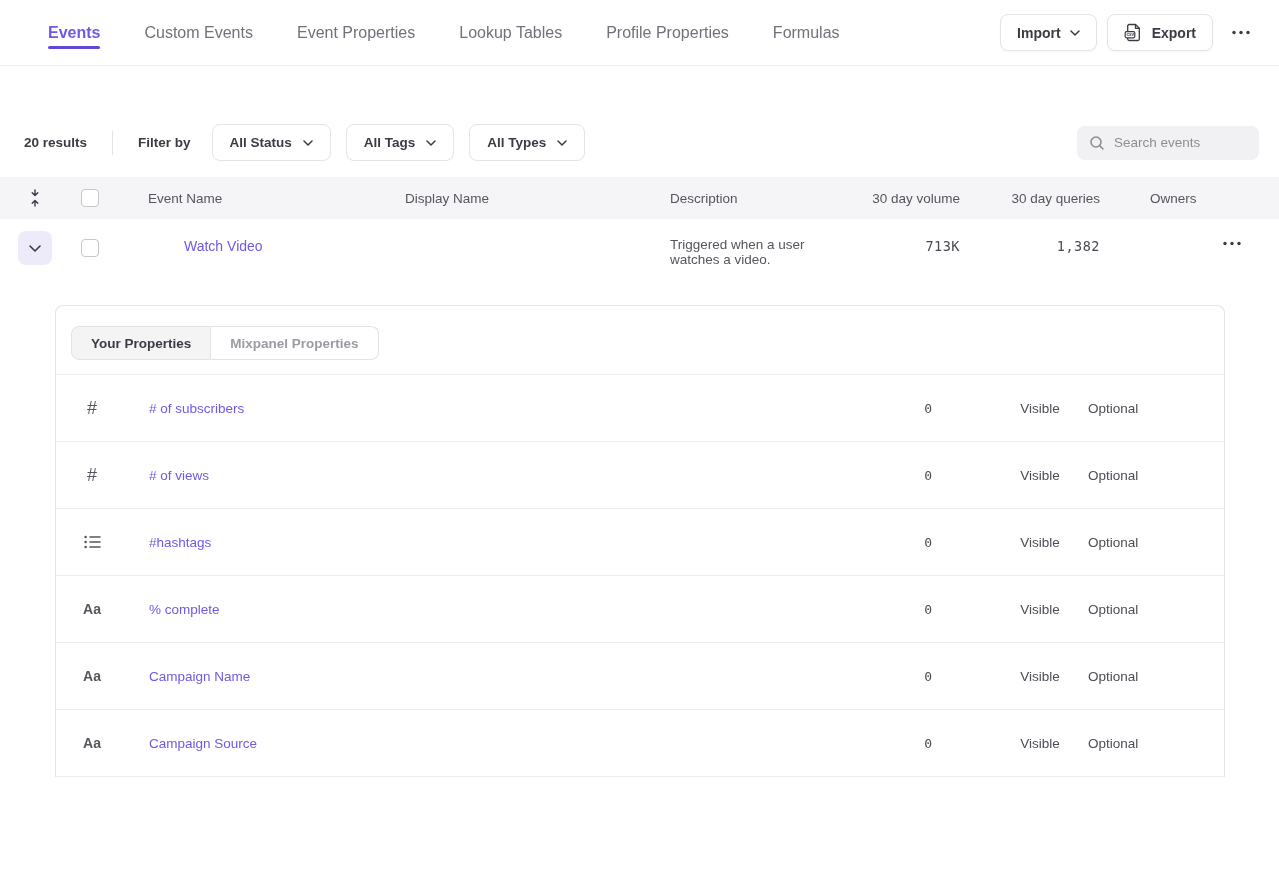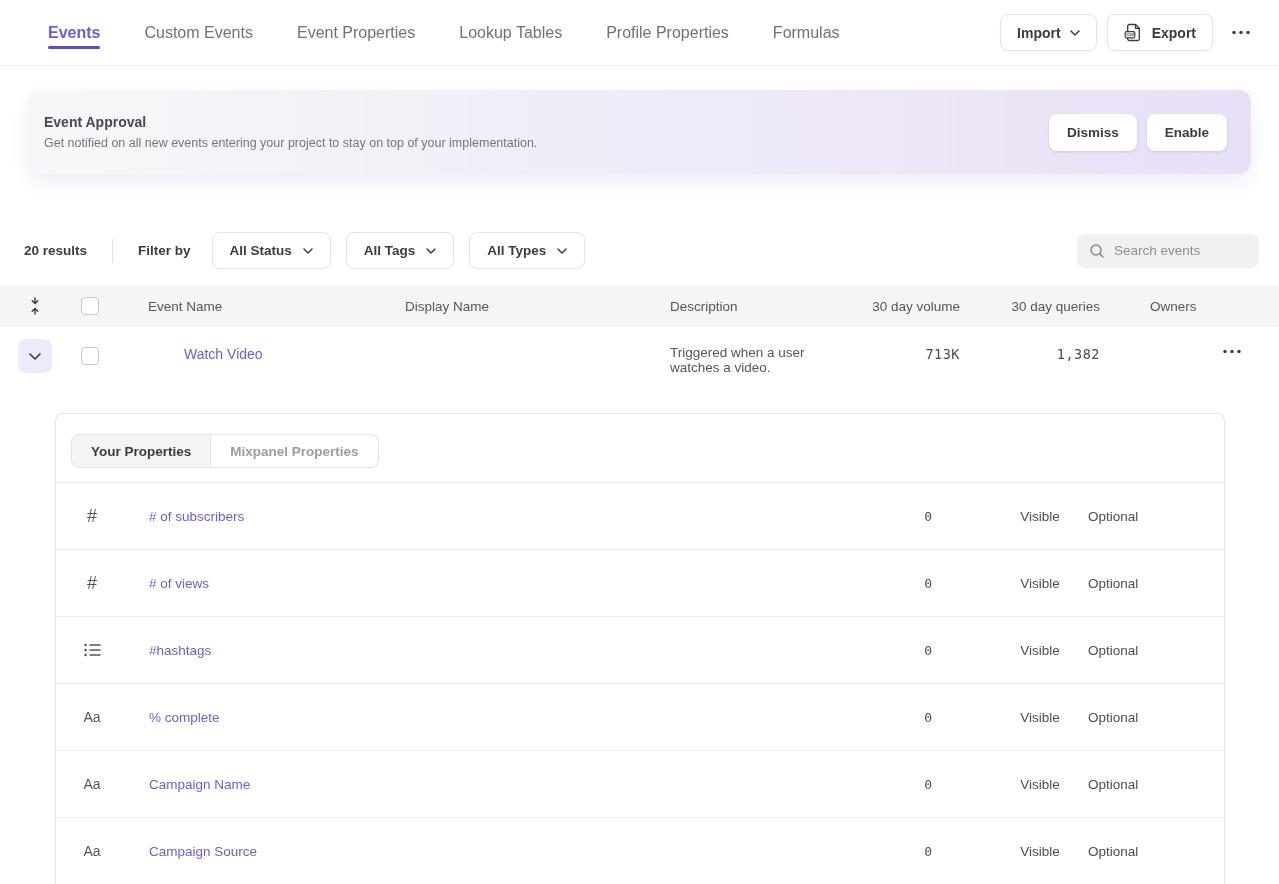--- a/index.html
+++ b/index.html
@@ -67,21 +67,21 @@
   .panel { margin:14px 54px 0 55px; border:1px solid #e4e4e8; border-bottom:none; border-radius:8px 8px 0 0; background:#fff; }
   .panel-tabs { padding:20px 15px 14px 15px; border-bottom:1px solid #ececef; display:flex; }
   .ptab { height:34px; padding:0 19px; font-size:13.5px; font-weight:700; border:1px solid #e3e3e7; background:#fff; color:#9b9ba3; }
   .ptab.active { background:#f4f4f5; color:#3b3b45; }
   .ptab:first-child { border-radius:8px 0 0 8px; }
   .ptab:last-child { border-radius:0 8px 8px 0; border-left:none; }
 
   .prow { display:flex; align-items:center; height:67px; border-bottom:1px solid #ececef; padding-right:26px; }
   .p-icon { flex:0 0 40px; margin-left:16px; display:flex; justify-content:center; align-items:center; color:#55555e; }
   .glyph-hash { font-size:18px; color:#55555e; font-weight:400; }
-  .glyph-text { font-size:14px; color:#55555e; font-weight:400; }
+  .glyph-text { font-size:14px; color:#55555e; font-weight:700; }
   .p-name { margin-left:37px; flex:1 1 auto; font-size:13.5px; color:#6E5AE6; text-decoration:none; }
   .p-count { flex:0 0 90px; text-align:right; margin-right:60px; font-family:"DejaVu Sans Mono", monospace; font-size:13px; color:#4d4d56; }
   .p-vis { flex:0 0 96px; text-align:center; font-size:13.5px; color:#4d4d56; }
   .p-req { flex:0 0 110px; text-align:left; font-size:13.5px; color:#4d4d56; }
 </style>
 </head>
 <body>
 
 <div class="app">
 
@@ -119,30 +119,20 @@
           <svg width="20" height="5" viewBox="0 0 20 5">
               <circle cx="3" cy="2.5" r="1.7" fill="#3b3b45"></circle>
               <circle cx="10" cy="2.5" r="1.7" fill="#3b3b45"></circle>
               <circle cx="17" cy="2.5" r="1.7" fill="#3b3b45"></circle>
             </svg>
         </span>
       </button>
     </div>
   </div>
 
-  <div class="banner">
-    <div>
-      <div class="banner-title">Event Approval</div>
-      <div class="banner-sub">Get notified on all new events entering your project to stay on top of your implementation.</div>
-    </div>
-    <div class="banner-actions">
-      <button class="banner-btn">Dismiss</button>
-      <button class="banner-btn">Enable</button>
-    </div>
-  </div>
 
   <div class="toolbar">
     <span class="results">20 results</span>
     <span class="vdivider"></span>
     <span class="filter-by">Filter by</span>
     <button class="dropdown">
       <span>All Status</span>
       <span style="display:inline-flex;">
           <svg width="10" height="6" viewBox="0 0 10 6">
             <path d="M1 1l4 4 4-4" stroke="#3b3b45" stroke-width="1.5" fill="none" stroke-linecap="round" stroke-linejoin="round"></path>

